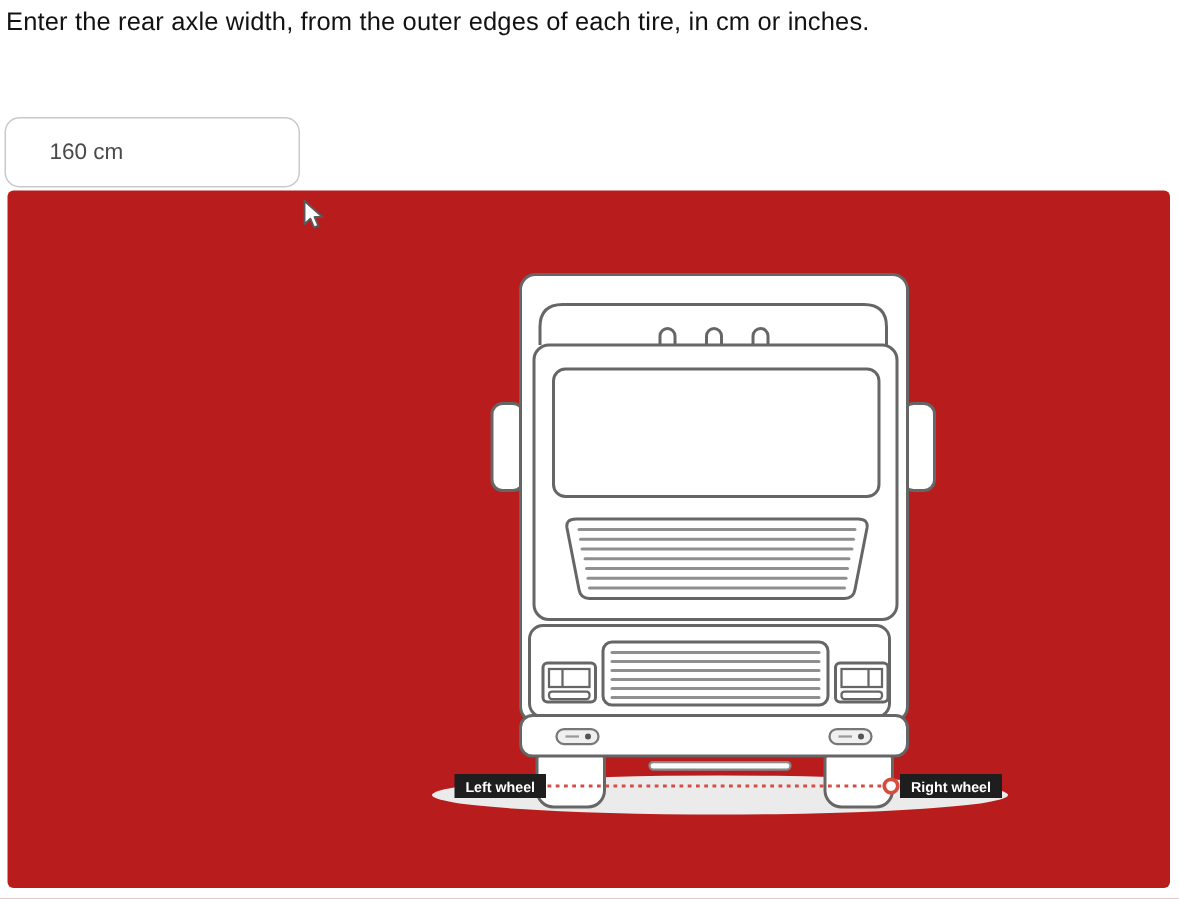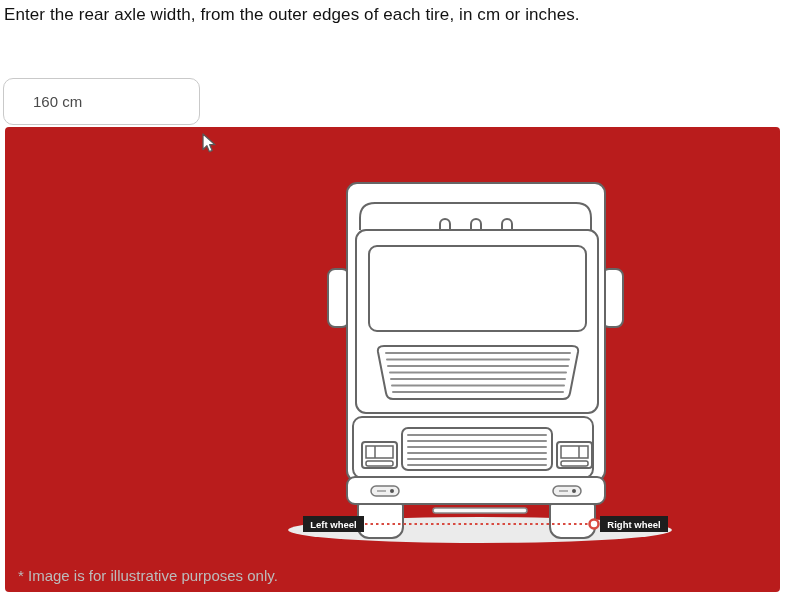--- a/index.html
+++ b/index.html
@@ -161,14 +161,13 @@
     <g>
       <rect x="23" y="356" width="61" height="16" fill="#1e1e1e"></rect>
       <text class="wheel-label-text" x="53.5" y="368" text-anchor="middle">Left wheel</text>
     </g>
     <g>
       <rect x="320" y="356" width="68" height="16" fill="#1e1e1e"></rect>
       <text class="wheel-label-text" x="354" y="368" text-anchor="middle">Right wheel</text>
     </g>
   </svg>
 
-  <div class="footnote">* Image is for illustrative purposes only.</div>
 </div>
 
 </body></html>

